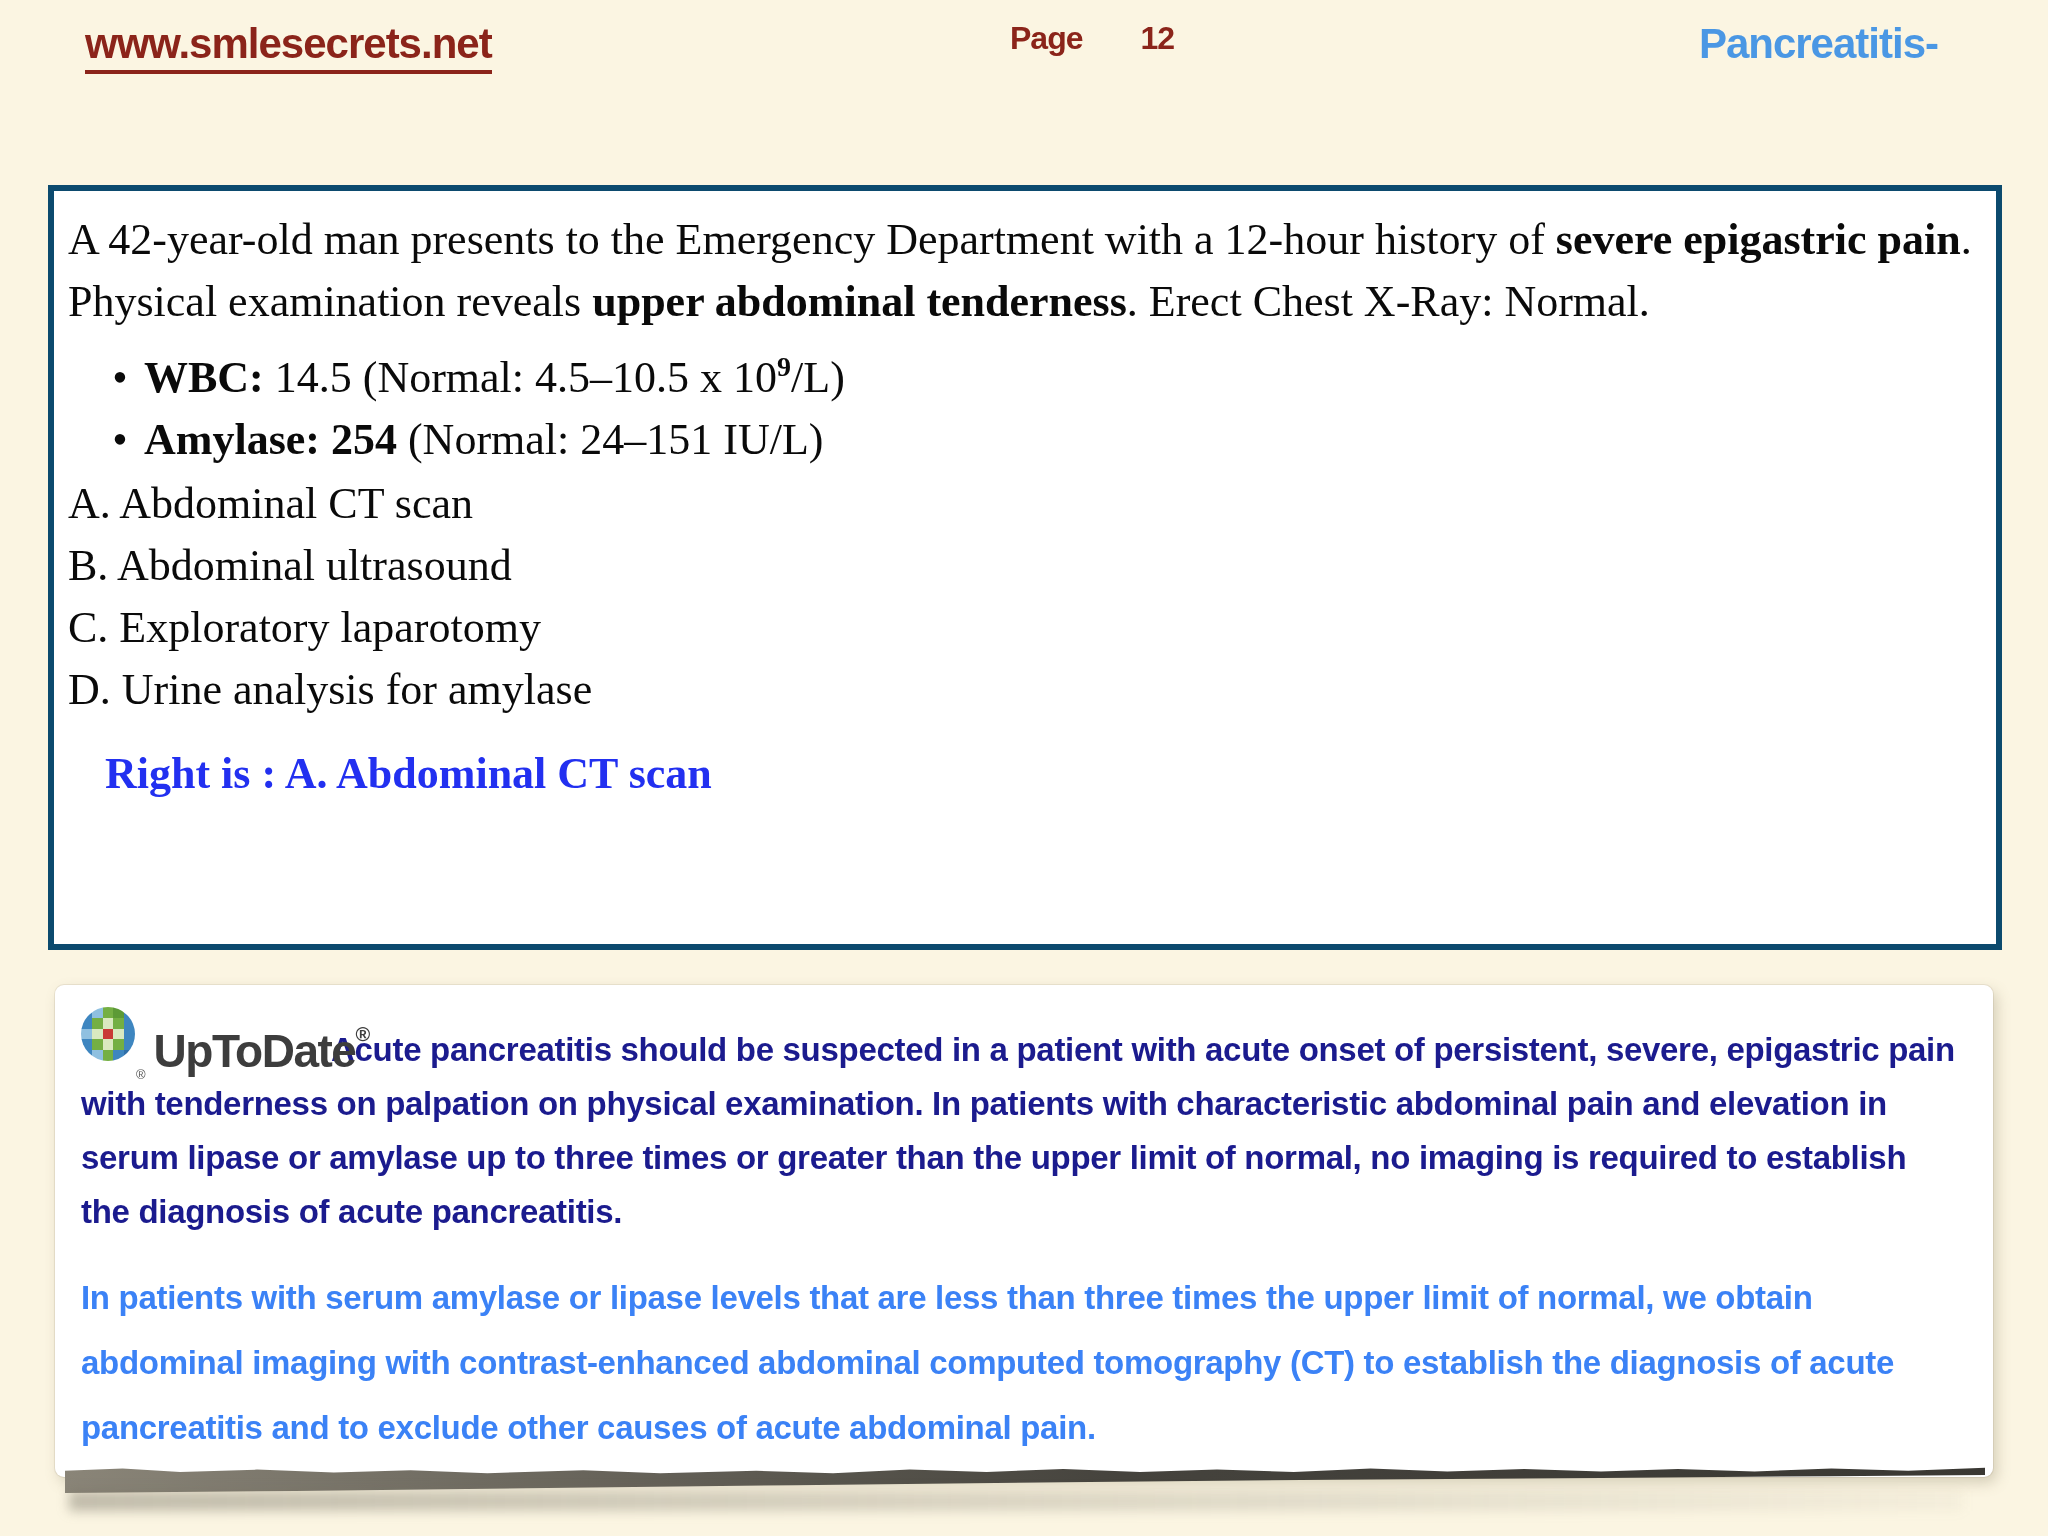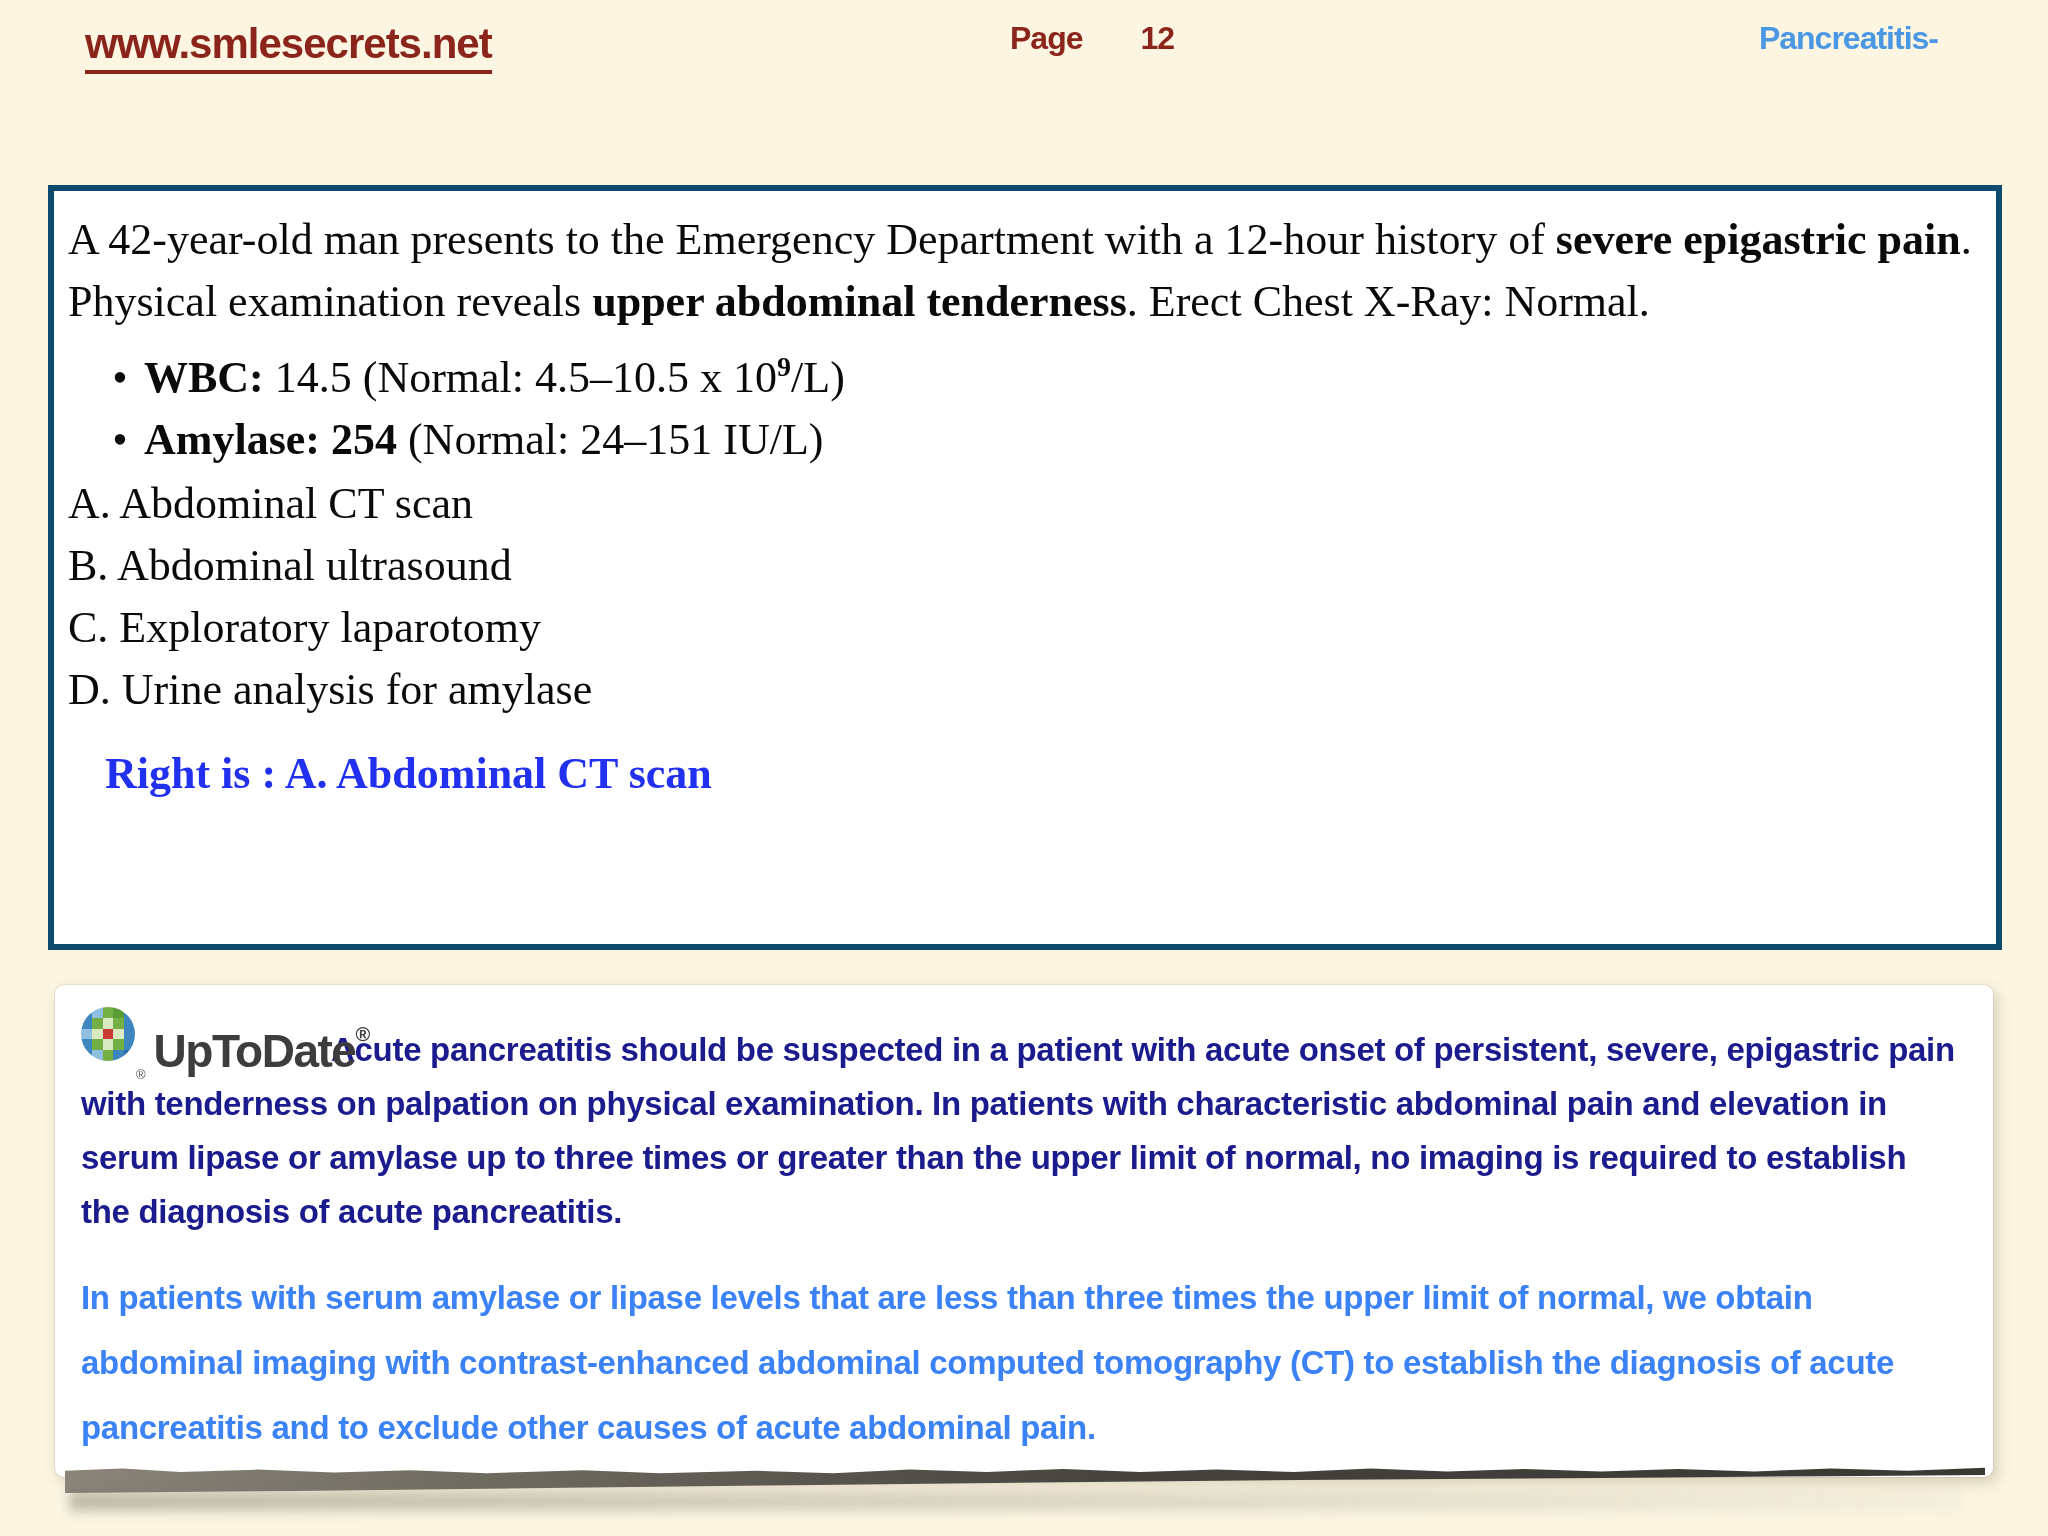--- a/index.html
+++ b/index.html
@@ -21,21 +21,21 @@
     cursor: pointer;
   }
   .page-label {
     position: absolute; left: 1010px; top: 20px;
     display: flex; gap: 58px;
     font-size: 32px; font-weight: 700; letter-spacing: -1px;
     color: #8B241A;
   }
   .topic-label {
     position: absolute; right: 110px; top: 20px;
-    font-size: 32px; font-weight: 700; letter-spacing: -1px;
+    font-size: 42px; font-weight: 700; letter-spacing: -1px;
     color: #4A97E4;
   }
 
   
   .question-box {
     position: absolute; left: 48px; top: 185px;
     width: 1954px; height: 765px;
     background: #ffffff;
     border: 6px solid #0c4a6e;
     padding: 18px 14px 0 14px;

